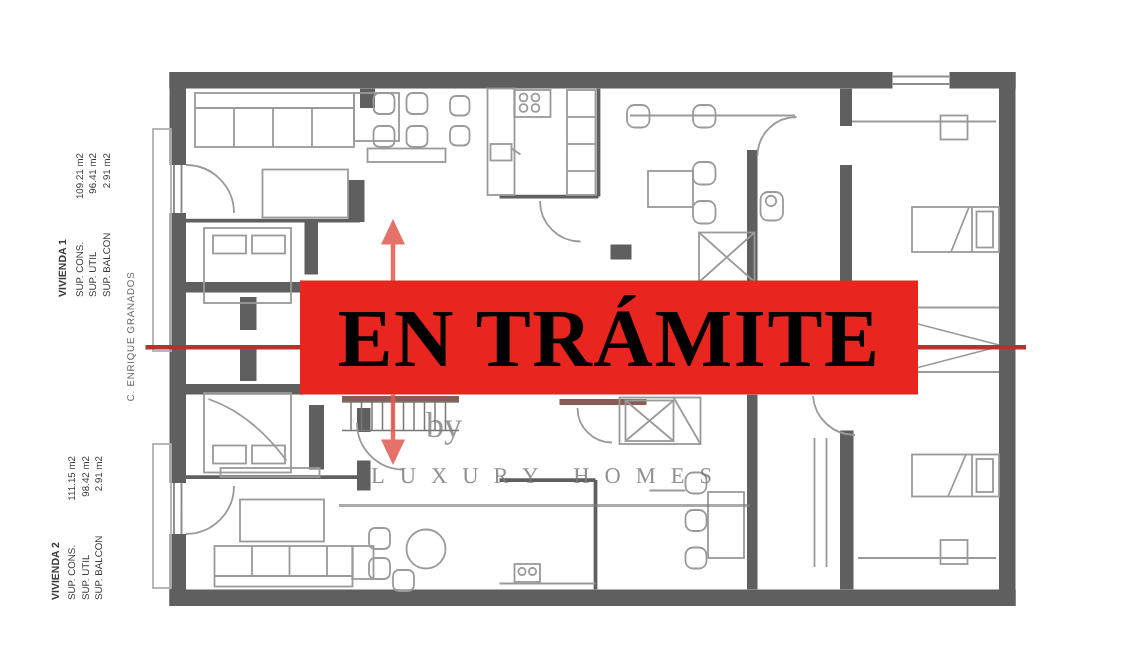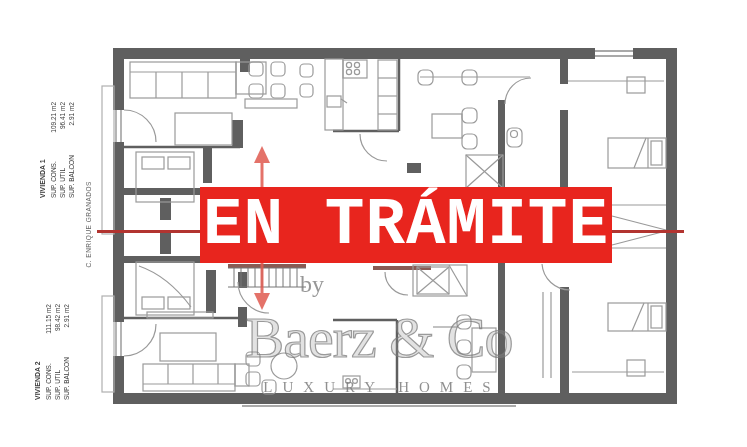--- a/index.html
+++ b/index.html
@@ -2,26 +2,26 @@
 <html><head>
 <meta charset="utf-8">
 <style>
   html,body{margin:0;padding:0;background:#ffffff;}
   #stage{position:relative;width:747px;height:447px;background:#ffffff;overflow:hidden;
          font-family:"Liberation Sans",sans-serif;}
   svg{position:absolute;left:0;top:0;}
   
   .banner{position:absolute;left:200px;top:187px;width:412px;height:76px;background:#e8251e;
           display:flex;align-items:center;justify-content:center;z-index:4;}
-  .banner span{color:#ffffff;font-weight:bold;font-size:66px;letter-spacing:1px;
-               font-family:Liberation Mono, monospace;white-space:nowrap;}
+  .banner span{color:#000000;font-weight:bold;font-size:55px;letter-spacing:1px;
+               font-family:Liberation Serif, serif;white-space:nowrap;}
   
   .red-line{position:absolute;left:97px;top:230px;width:587px;height:3px;background:#b23430;z-index:3;}
   
-  .watermark{position:absolute;left:242px;top:272px;width:274px;z-index:2;text-align:center;
+  .watermark{position:absolute;left:226px;top:272px;width:274px;z-index:2;text-align:center;
              font-family:"Liberation Serif",serif;color:#8a8a8a;pointer-events:none;}
   .wm-by{display:block;text-align:left;margin-left:58px;font-size:24px;color:rgba(125,125,125,.8);line-height:1;}
   .wm-brand{display:block;font-size:58px;line-height:.95;margin-top:14px;letter-spacing:-1px;
             color:rgba(150,150,150,.28);-webkit-text-stroke:1.2px rgba(120,120,120,.72);white-space:nowrap;}
   .wm-tagline{display:block;font-size:15px;letter-spacing:10px;margin-top:14px;margin-left:6px;
               color:rgba(125,125,125,.85);white-space:nowrap;}
   .wm-rule{margin-top:9px;height:0;border-top:2px solid rgba(125,125,125,.65);}
   
   .unit-block{position:absolute;width:100px;height:40px;transform:rotate(-90deg);
               font-size:6.5px;color:#3a3a3a;line-height:1.4;z-index:2;}
@@ -273,21 +273,20 @@
   </svg>
 
   <div class="red-line"></div>
 
   <div class="banner">
     <span>EN TRÁMITE</span>
   </div>
 
   <div class="watermark">
     <span class="wm-by">by</span>
-    <span class="wm-brand">Baerz &amp; Co</span>
     <span class="wm-tagline">LUXURY HOMES</span>
     <div class="wm-rule"></div>
   </div>
 
   <div class="unit-block unit-1">
     <div class="unit-name">VIVIENDA 1</div>
     <div class="unit-row">
       <span>SUP. CONS.</span>
         <span>109.21 m2</span>
     </div>

